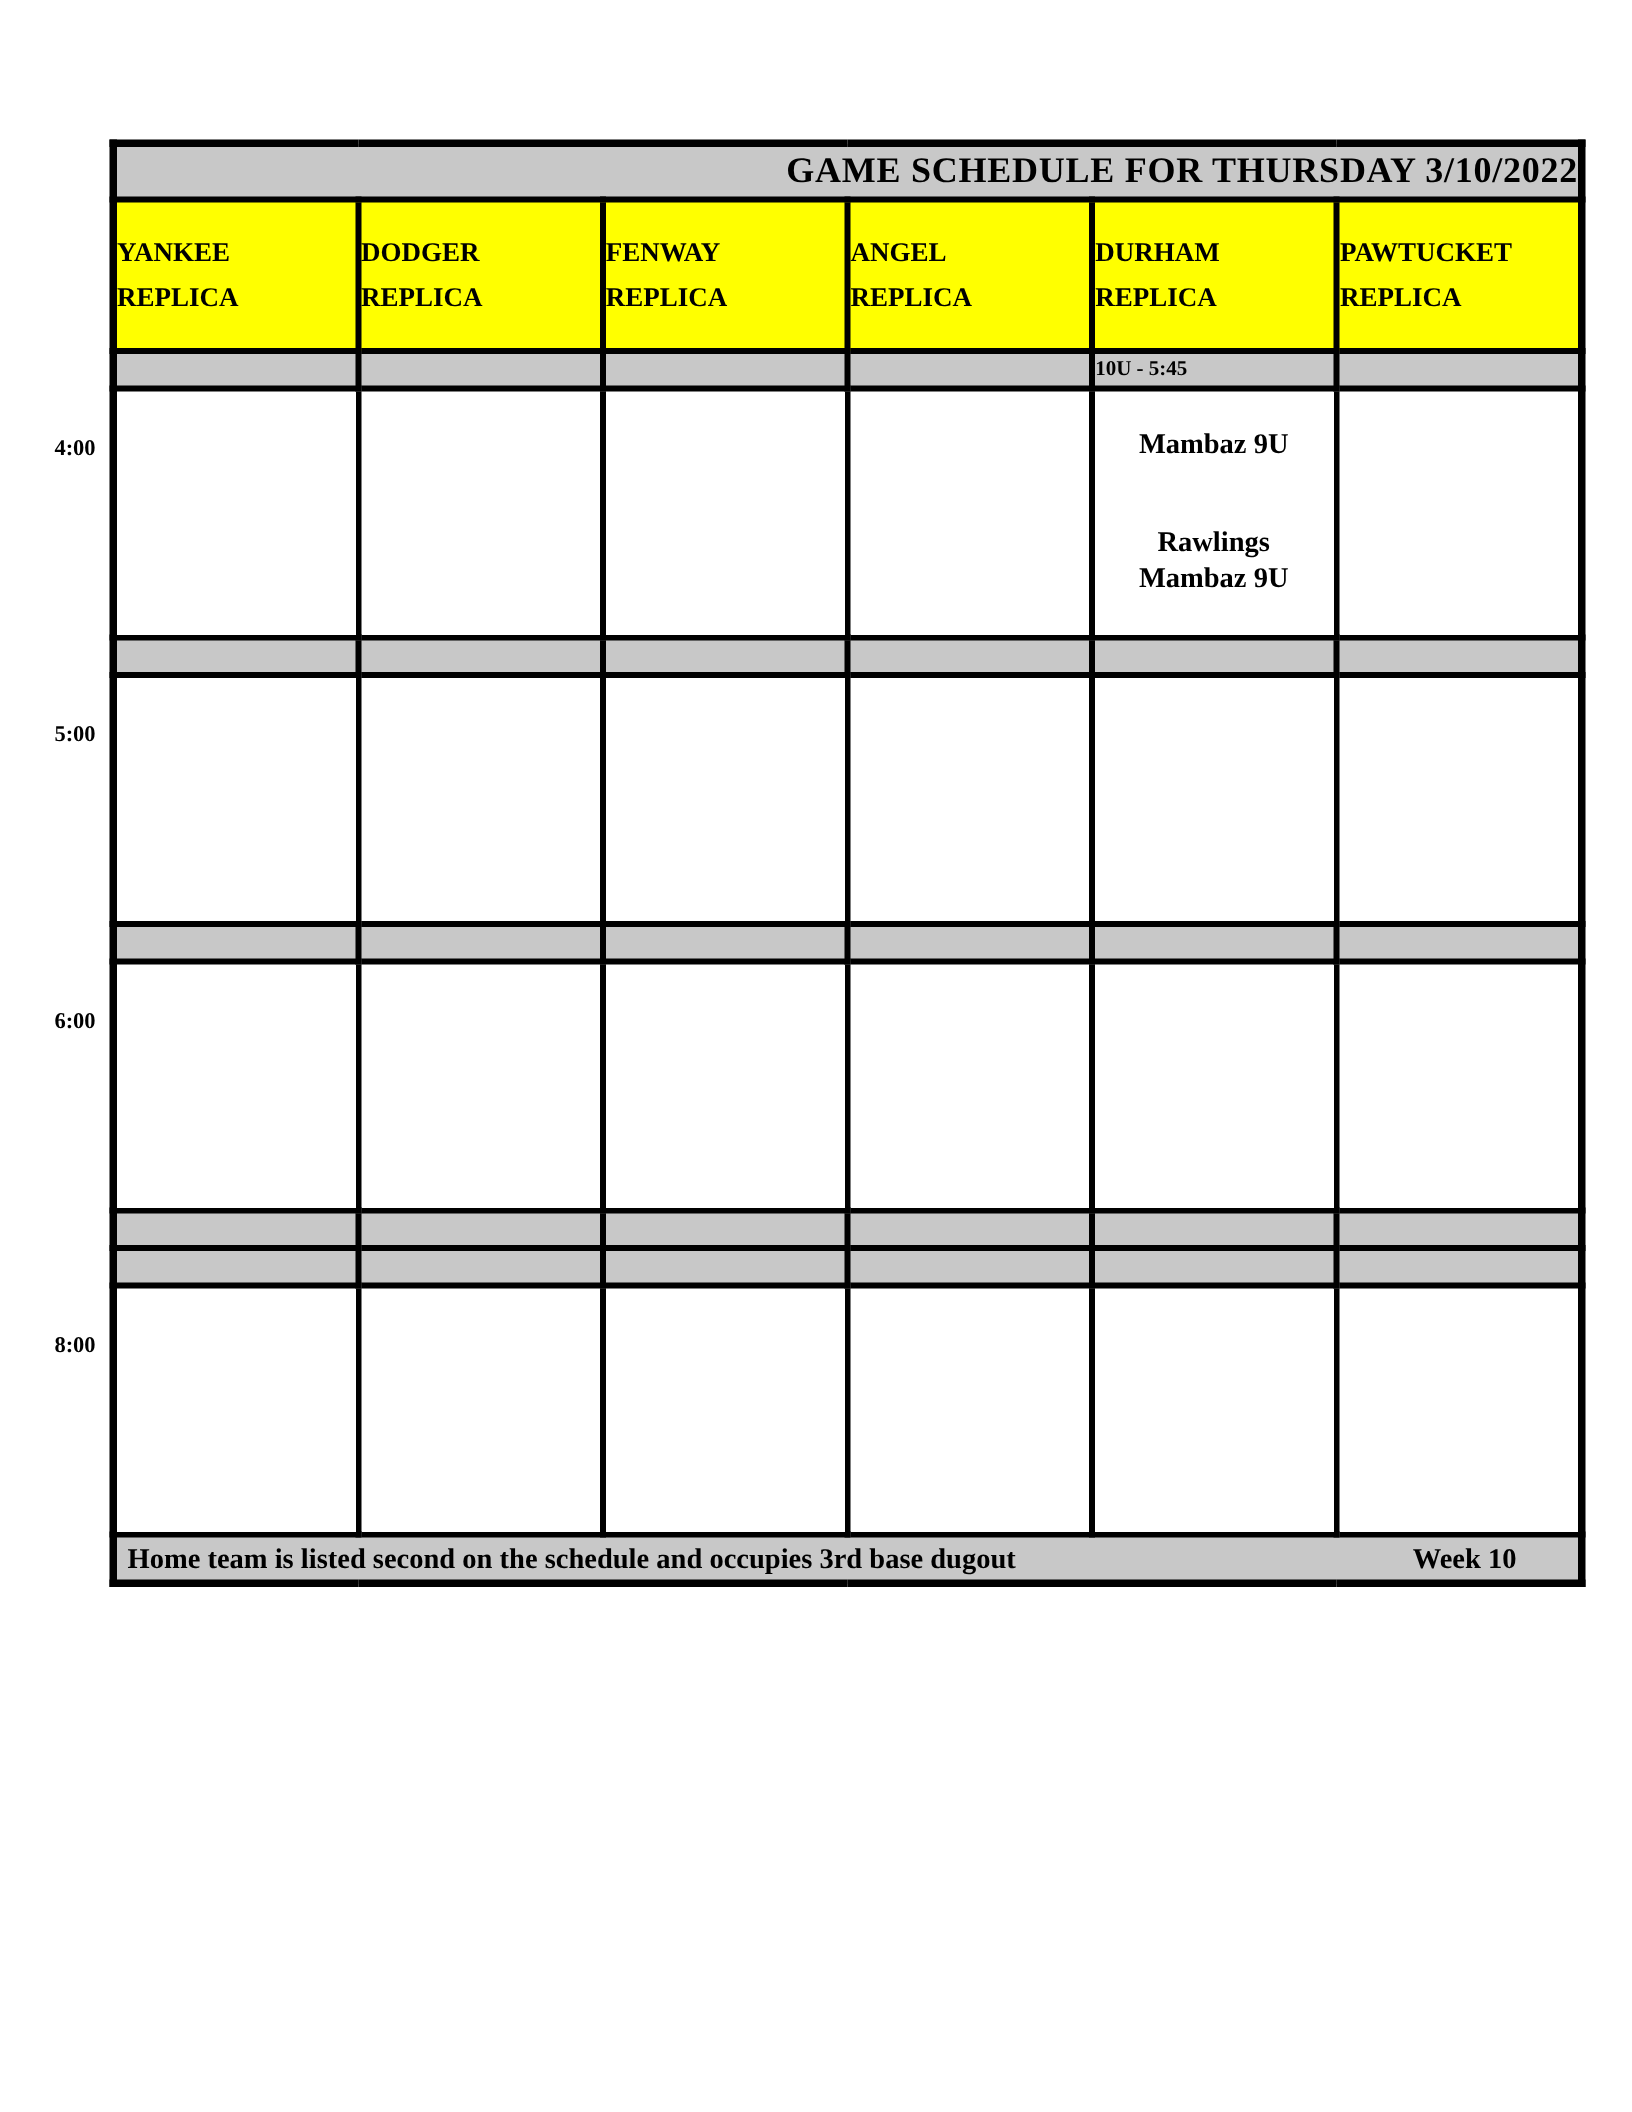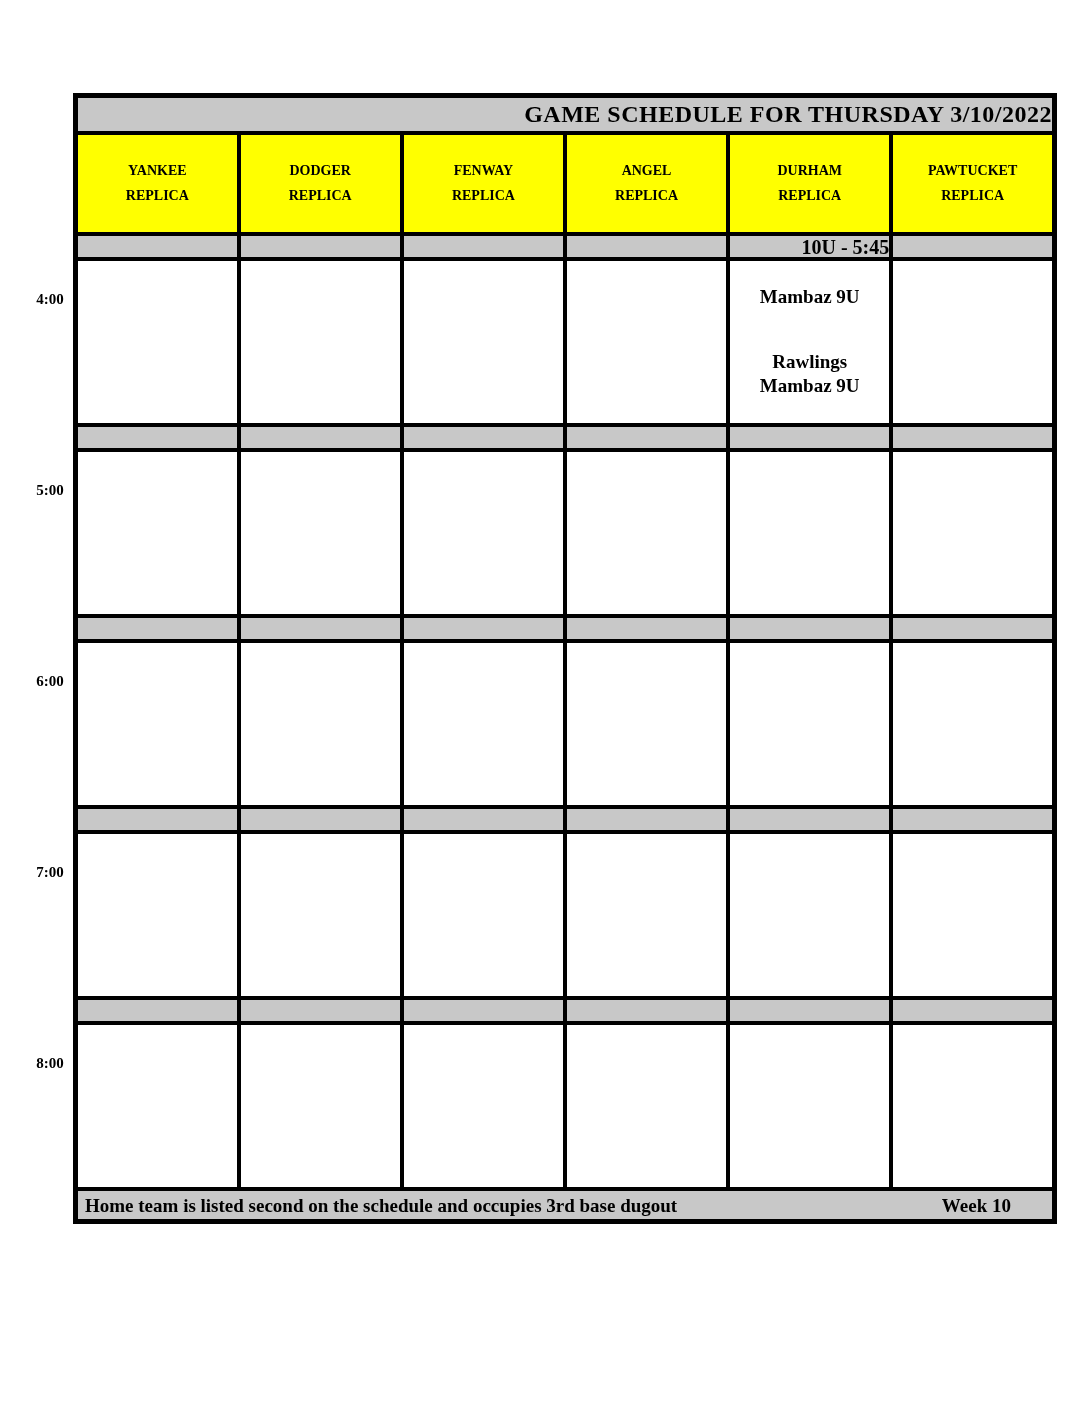--- a/index.html
+++ b/index.html
@@ -18,40 +18,40 @@
   }
   table.sched td{border:4px solid var(--grid-line,#000);padding:0;}
 
   .title-bar{
     height:33px;background:var(--band-fill,#c8c8c8);
     text-align:right;vertical-align:middle;
     font-size:24px;letter-spacing:.5px;
   }
   .field{
     height:97px;background:var(--header-fill,#ffff00);
-    text-align:center;vertical-align:middle;font-size:14px;
+    text-align:left;vertical-align:middle;font-size:18px;
   }
   .field .fline{margin:9px 0;}
 
   .band{
     height:21px;background:var(--band-fill,#c8c8c8);
-    text-align:right;vertical-align:middle;font-size:20px;line-height:1;
+    text-align:left;vertical-align:middle;font-size:14px;line-height:1;
   }
 
   .slot{height:162px;background:#ffffff;position:relative;vertical-align:top;}
 
   .time{
     position:absolute;left:-47px;top:31px;width:38px;
     text-align:center;font-size:15px;line-height:1;
   }
 
   .gamewrap{
     height:162px;box-sizing:border-box;
     display:flex;flex-direction:column;justify-content:space-around;
-    align-items:center;text-align:center;
+    text-align:center;
     font-size:19px;line-height:1.3;padding:4px 6px;
   }
   .team{max-width:146px;}
 
   .footer-bar{height:28px;background:var(--band-fill,#c8c8c8);vertical-align:middle;}
   .footer-inner{
     display:flex;justify-content:space-between;align-items:center;
     padding:0 41px 0 7px;font-size:19px;line-height:1;
   }
 </style>
@@ -168,30 +168,20 @@
 
     <tr>
       <td class="band"></td>
       <td class="band"></td>
       <td class="band"></td>
       <td class="band"></td>
       <td class="band"></td>
       <td class="band"></td>
     </tr>
 
-    <tr>
-      <td class="slot">
-        <div class="time">7:00</div>
-      </td>
-      <td class="slot"></td>
-      <td class="slot"></td>
-      <td class="slot"></td>
-      <td class="slot"></td>
-      <td class="slot"></td>
-    </tr>
 
     <tr>
       <td class="band"></td>
       <td class="band"></td>
       <td class="band"></td>
       <td class="band"></td>
       <td class="band"></td>
       <td class="band"></td>
     </tr>
 

